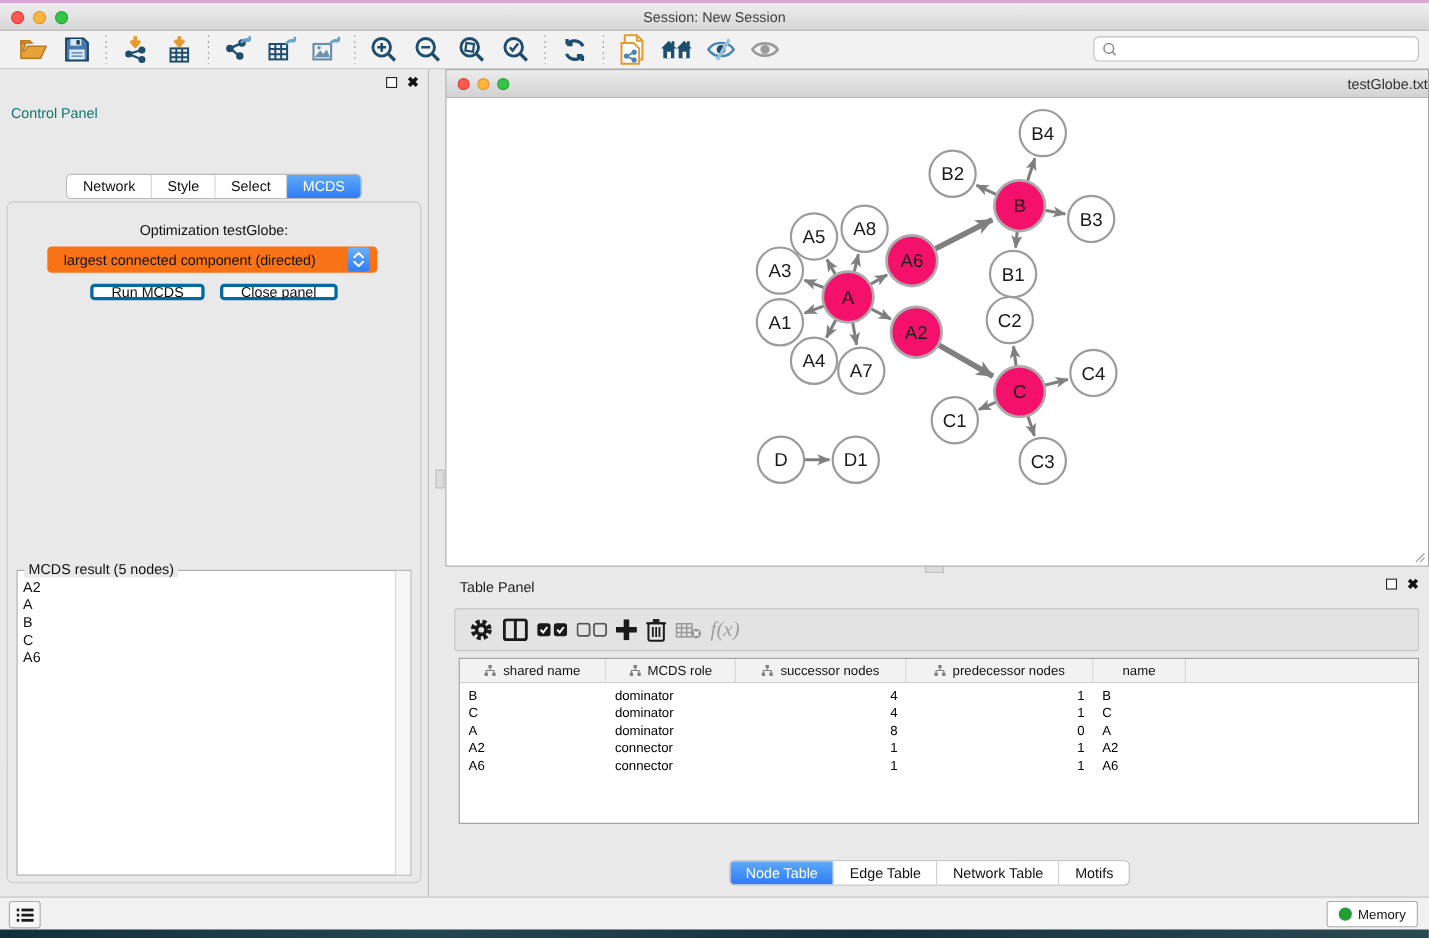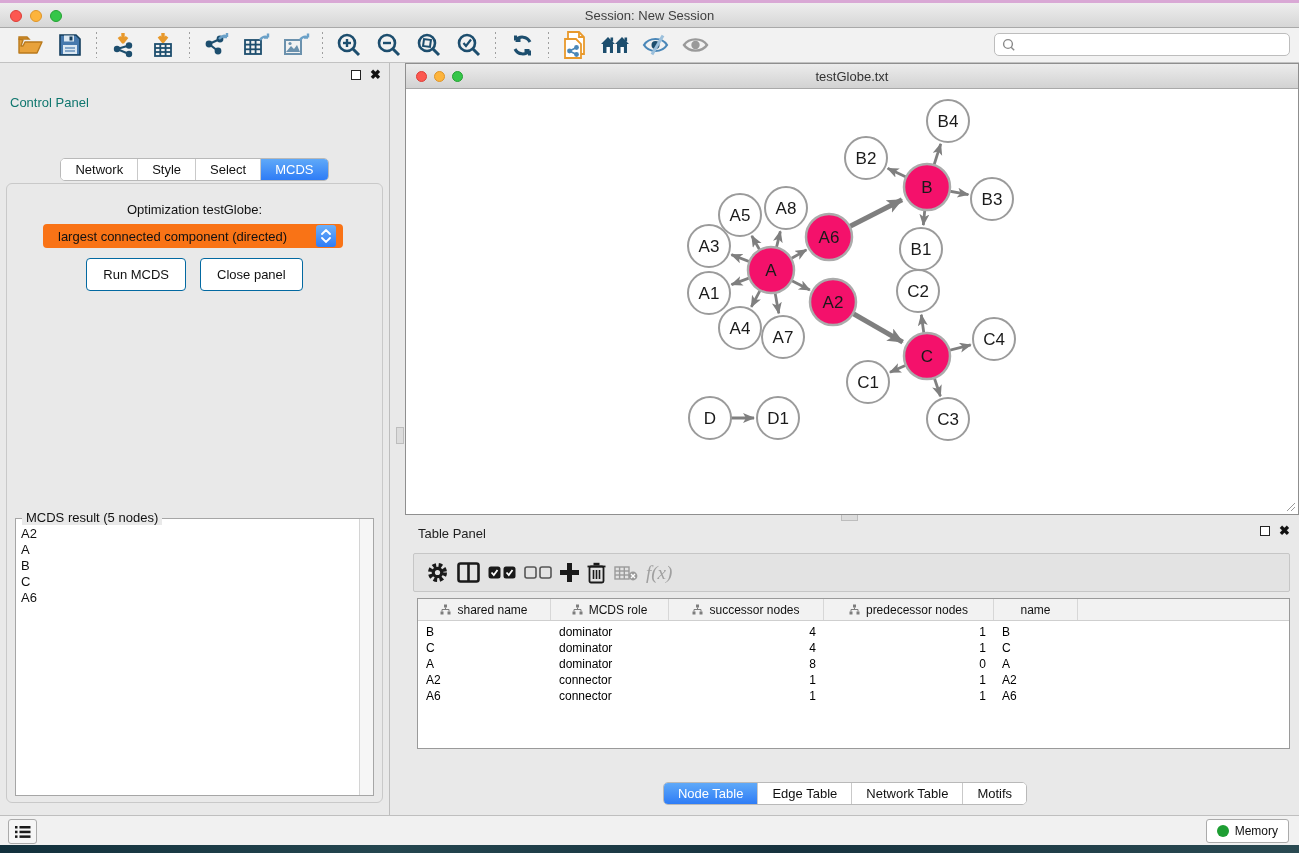--- a/index.html
+++ b/index.html
@@ -45,37 +45,37 @@
   .seg .seg-btn.active { background:linear-gradient(#5fa9f8,#2e7cf6); color:#fff; }
   .cp-content { position:absolute; left:6px; right:6px; top:120px; bottom:12px; border:1px solid #c9c9c9; border-radius:6px; }
   .opt-label { position:absolute; left:0; right:0; top:18px; text-align:center; font-size:13px; color:#111; }
   .dropdown { position:absolute; left:36px; top:40px; width:300px; height:24px; background:#f97316;
     border:6px solid #f97316; border-radius:4px; display:flex; align-items:center; }
   .dropdown .dd-text { flex:1; font-size:13px; color:#111; padding-left:9px; white-space:nowrap; }
   .dd-stepper { width:20px; height:22px; margin-right:1px; border-radius:3px; background:linear-gradient(#6cb0f9,#2e7cf6);
     display:flex; flex-direction:column; align-items:center; justify-content:center; gap:2px; }
   .dd-stepper svg { display:block; }
   .cp-buttons { position:absolute; left:0; right:0; top:74px; display:flex; justify-content:center; gap:14px; }
-  .push-btn { height:33px; background:#fff; border:1px solid #0369a1; border-radius:4px; font-size:13px;
+  .push-btn { height:15px; background:#fff; border:3px solid #0369a1; border-radius:4px; font-size:13px;
     color:#111; padding:0 16px; display:flex; align-items:center; }
   .result-box { position:absolute; left:8px; right:8px; top:334px; bottom:6px; border:1px solid #a6a6a6; background:#fff; }
   .result-title { position:absolute; left:6px; top:-9px; background:#e9e9e9; padding:0 4px; font-size:13px; color:#111; }
   .result-list { position:absolute; inset:1px 15px 1px 1px; padding:6px 4px; font-size:13px; color:#111; line-height:16px; overflow:hidden; }
   .result-scroll { position:absolute; right:0; top:0; bottom:0; width:14px; background:#f6f6f6; border-left:1px solid #d4d4d4; }
 
   
   .vsplit-handle { position:absolute; left:396px; top:427px; width:8px; height:17px; background:#dcdcdc; border:1px solid #bdbdbd; }
   .hsplit-handle { position:absolute; left:841px; top:514px; width:17px; height:7px; background:#dcdcdc; border:1px solid #bdbdbd; }
 
   
   .net-window { position:absolute; left:405px; top:63px; width:894px; height:452px; border:1px solid #8f8f8f; background:#fff; }
   .net-titlebar { position:absolute; left:0; top:0; right:0; height:25px; background:linear-gradient(#ececec,#d2d2d2); border-bottom:1px solid #a9a9a9; }
   .net-lights { position:absolute; left:10px; top:7px; display:flex; gap:7px; }
   .net-lights .light { width:11px; height:11px; }
-  .net-title { position:absolute; left:0; right:0; top:5px; text-align:center; font-size:13px; color:#333; }
+  .net-title { position:absolute; left:0; right:0; top:5px; text-align:right; font-size:13px; color:#333; }
   .net-canvas { position:absolute; left:0; top:25px; right:0; bottom:0; background:#fff; }
   .resize-grip { position:absolute; right:2px; bottom:2px; }
 
   
   .table-panel { position:absolute; left:391px; top:521px; width:908px; height:294px; background:#e9e9e9; }
   .tp-head { position:absolute; left:27px; top:5px; font-size:13px; color:#222; }
   .tp-icons { position:absolute; right:9px; top:5px; display:flex; gap:9px; align-items:center; }
   .tp-toolbar { position:absolute; left:22px; right:9px; top:32px; height:39px; background:#e3e3e3;
     border:1px solid #c6c6c6; border-radius:2px; display:flex; align-items:center; padding-left:12px; gap:8px; }
   .tp-tool { display:flex; align-items:center; justify-content:center; }

